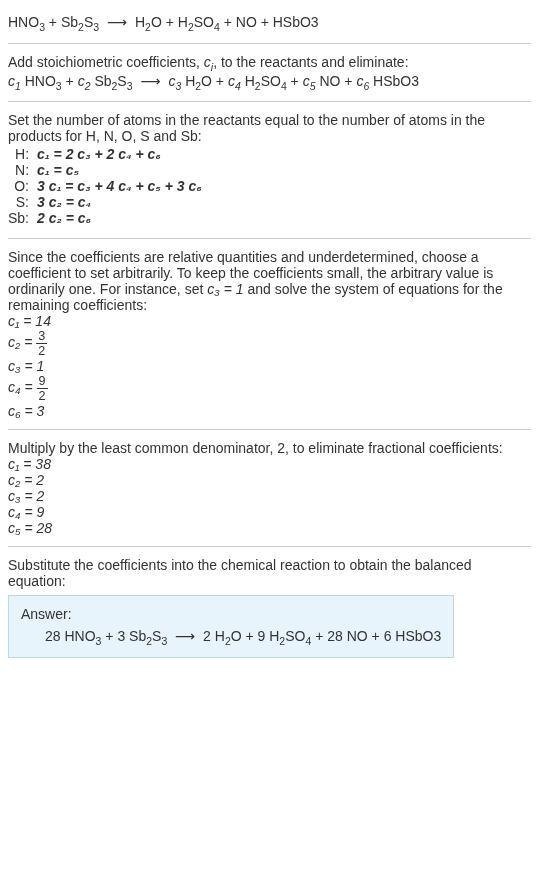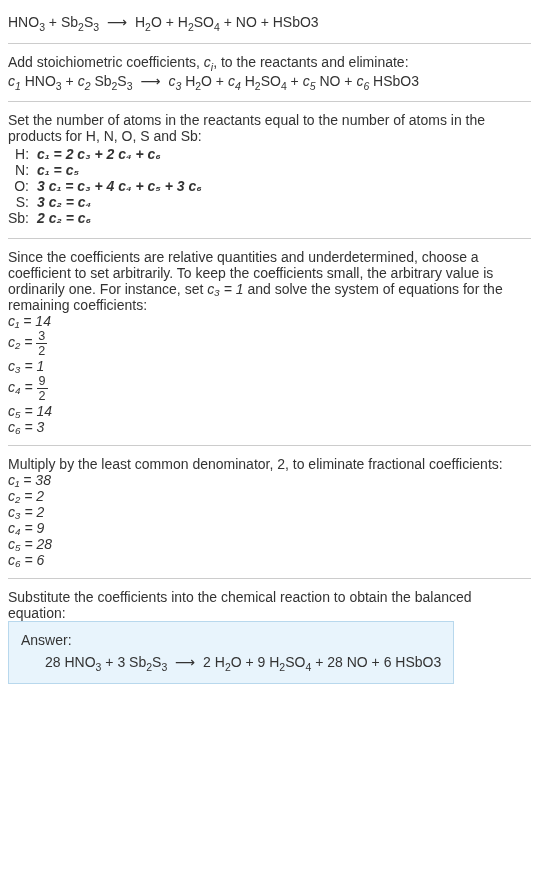--- a/index.html
+++ b/index.html
@@ -41,20 +41,21 @@
       padding-right: 8px;
     }
     .eq-content {
       display: table-cell;
       font-weight: bold;
     }
     .answer-box {
       background: #e8f4fc;
       border: 1px solid #b8d8ed;
       padding: 10px 12px;
+      margin-top: 6px;
       display: inline-block;
     }
     .answer-label {
       margin-bottom: 6px;
     }
     .answer-eq {
       padding-left: 24px;
     }
     .frac {
       display: inline-block;
@@ -126,34 +127,32 @@
 <hr>
 
 <div class="section">
   <div>
     <span>Since the coefficients are relative quantities and underdetermined, choose a coefficient to set arbitrarily. To keep the coefficients small, the arbitrary value is ordinarily one. For instance, set </span><i>c₃ = 1</i><span> and solve the system of equations for the remaining coefficients:</span>
   </div>
   <div><i>c₁ = 14</i></div>
   <div><i><span>c₂ = </span></i><span class="frac"><span class="num">3</span><span class="den">2</span></span></div>
   <div><i>c₃ = 1</i></div>
   <div><i><span>c₄ = </span></i><span class="frac"><span class="num">9</span><span class="den">2</span></span></div>
-  <div><i>c₅ = 14</i></div>
   <div><i>c₆ = 3</i></div>
 </div>
 
 <hr>
 
 <div class="section">
   <div>Multiply by the least common denominator, 2, to eliminate fractional coefficients:</div>
   <div><i>c₁ = 38</i></div>
   <div><i>c₂ = 2</i></div>
   <div><i>c₃ = 2</i></div>
   <div><i>c₄ = 9</i></div>
   <div><i>c₅ = 28</i></div>
-  <div><i>c₆ = 6</i></div>
 </div>
 
 <hr>
 
 <div class="section">
   <div>Substitute the coefficients into the chemical reaction to obtain the balanced equation:</div>
   <div class="answer-box">
     <div class="answer-label">Answer:</div>
     <div class="answer-eq">
       <span>28 HNO</span><span class="subscript">3</span><span> + 3 Sb</span><span class="subscript">2</span><span>S</span><span class="subscript">3</span><span class="arrow"> ⟶ </span><span>2 H</span><span class="subscript">2</span><span>O + 9 H</span><span class="subscript">2</span><span>SO</span><span class="subscript">4</span><span> + 28 NO + 6 HSbO3</span>

